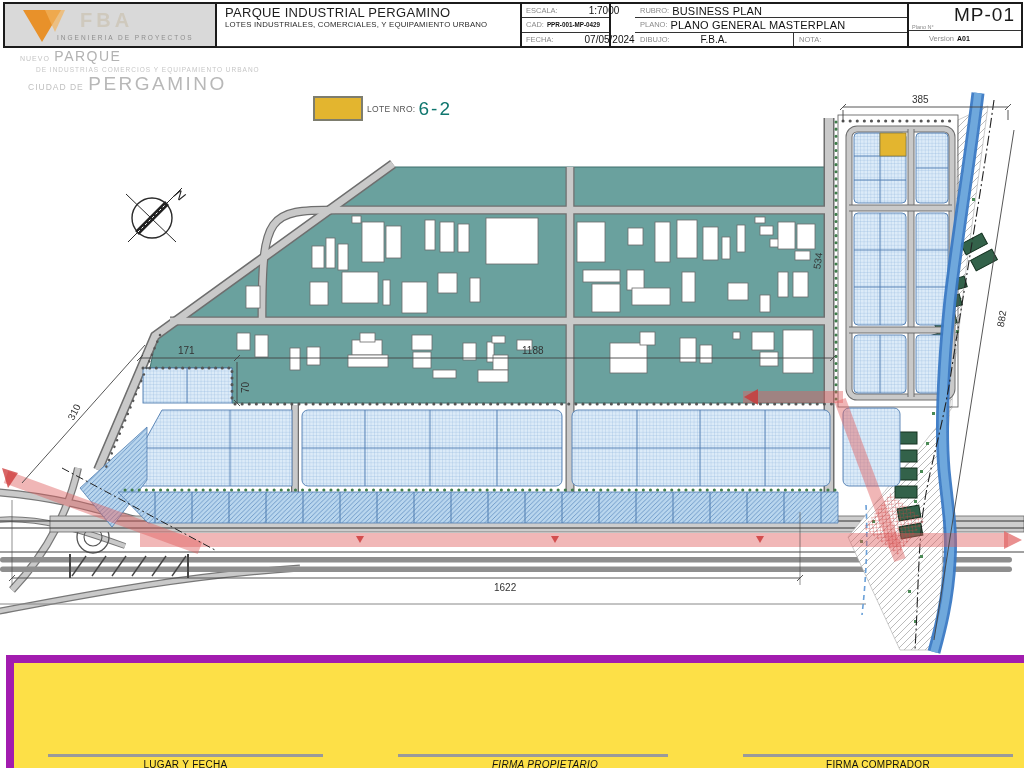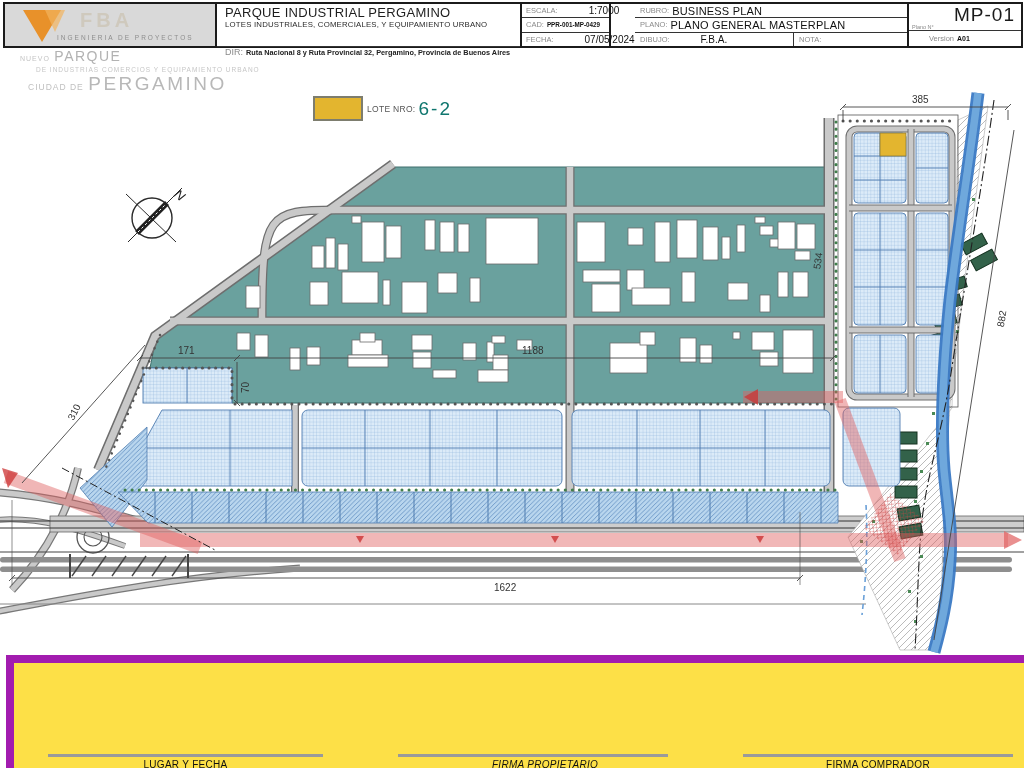--- a/index.html
+++ b/index.html
@@ -72,24 +72,20 @@
     <div class="tri"></div>
     <div class="tri2"></div>
     <div class="fba-ghost">FBA</div>
     <div class="tagline">INGENIERIA DE PROYECTOS</div>
   </div>
   <div class="hcell" id="title-cell">
     <div class="title-top">
       <div class="ptitle">PARQUE INDUSTRIAL PERGAMINO</div>
       <div class="psub">LOTES INDUSTRIALES, COMERCIALES, Y EQUIPAMIENTO URBANO</div>
     </div>
-    <div class="dir-row">
-      <span class="lbl-big">DIR:</span>
-      <span class="dirval">Ruta Nacional 8 y Ruta Provincial 32, Pergamino, Provincia de Buenos Aires</span>
-    </div>
   </div>
   <div class="hcell" id="scale-cell">
     <div class="srow">
         <span class="lbl">ESCALA:</span>
       <span class="sval">1:7000</span>
       </div>
     <div class="srow">
         <span class="lbl">CAD:</span>
       <span class="sval-sm">PPR-001-MP-0429</span>
       </div>

